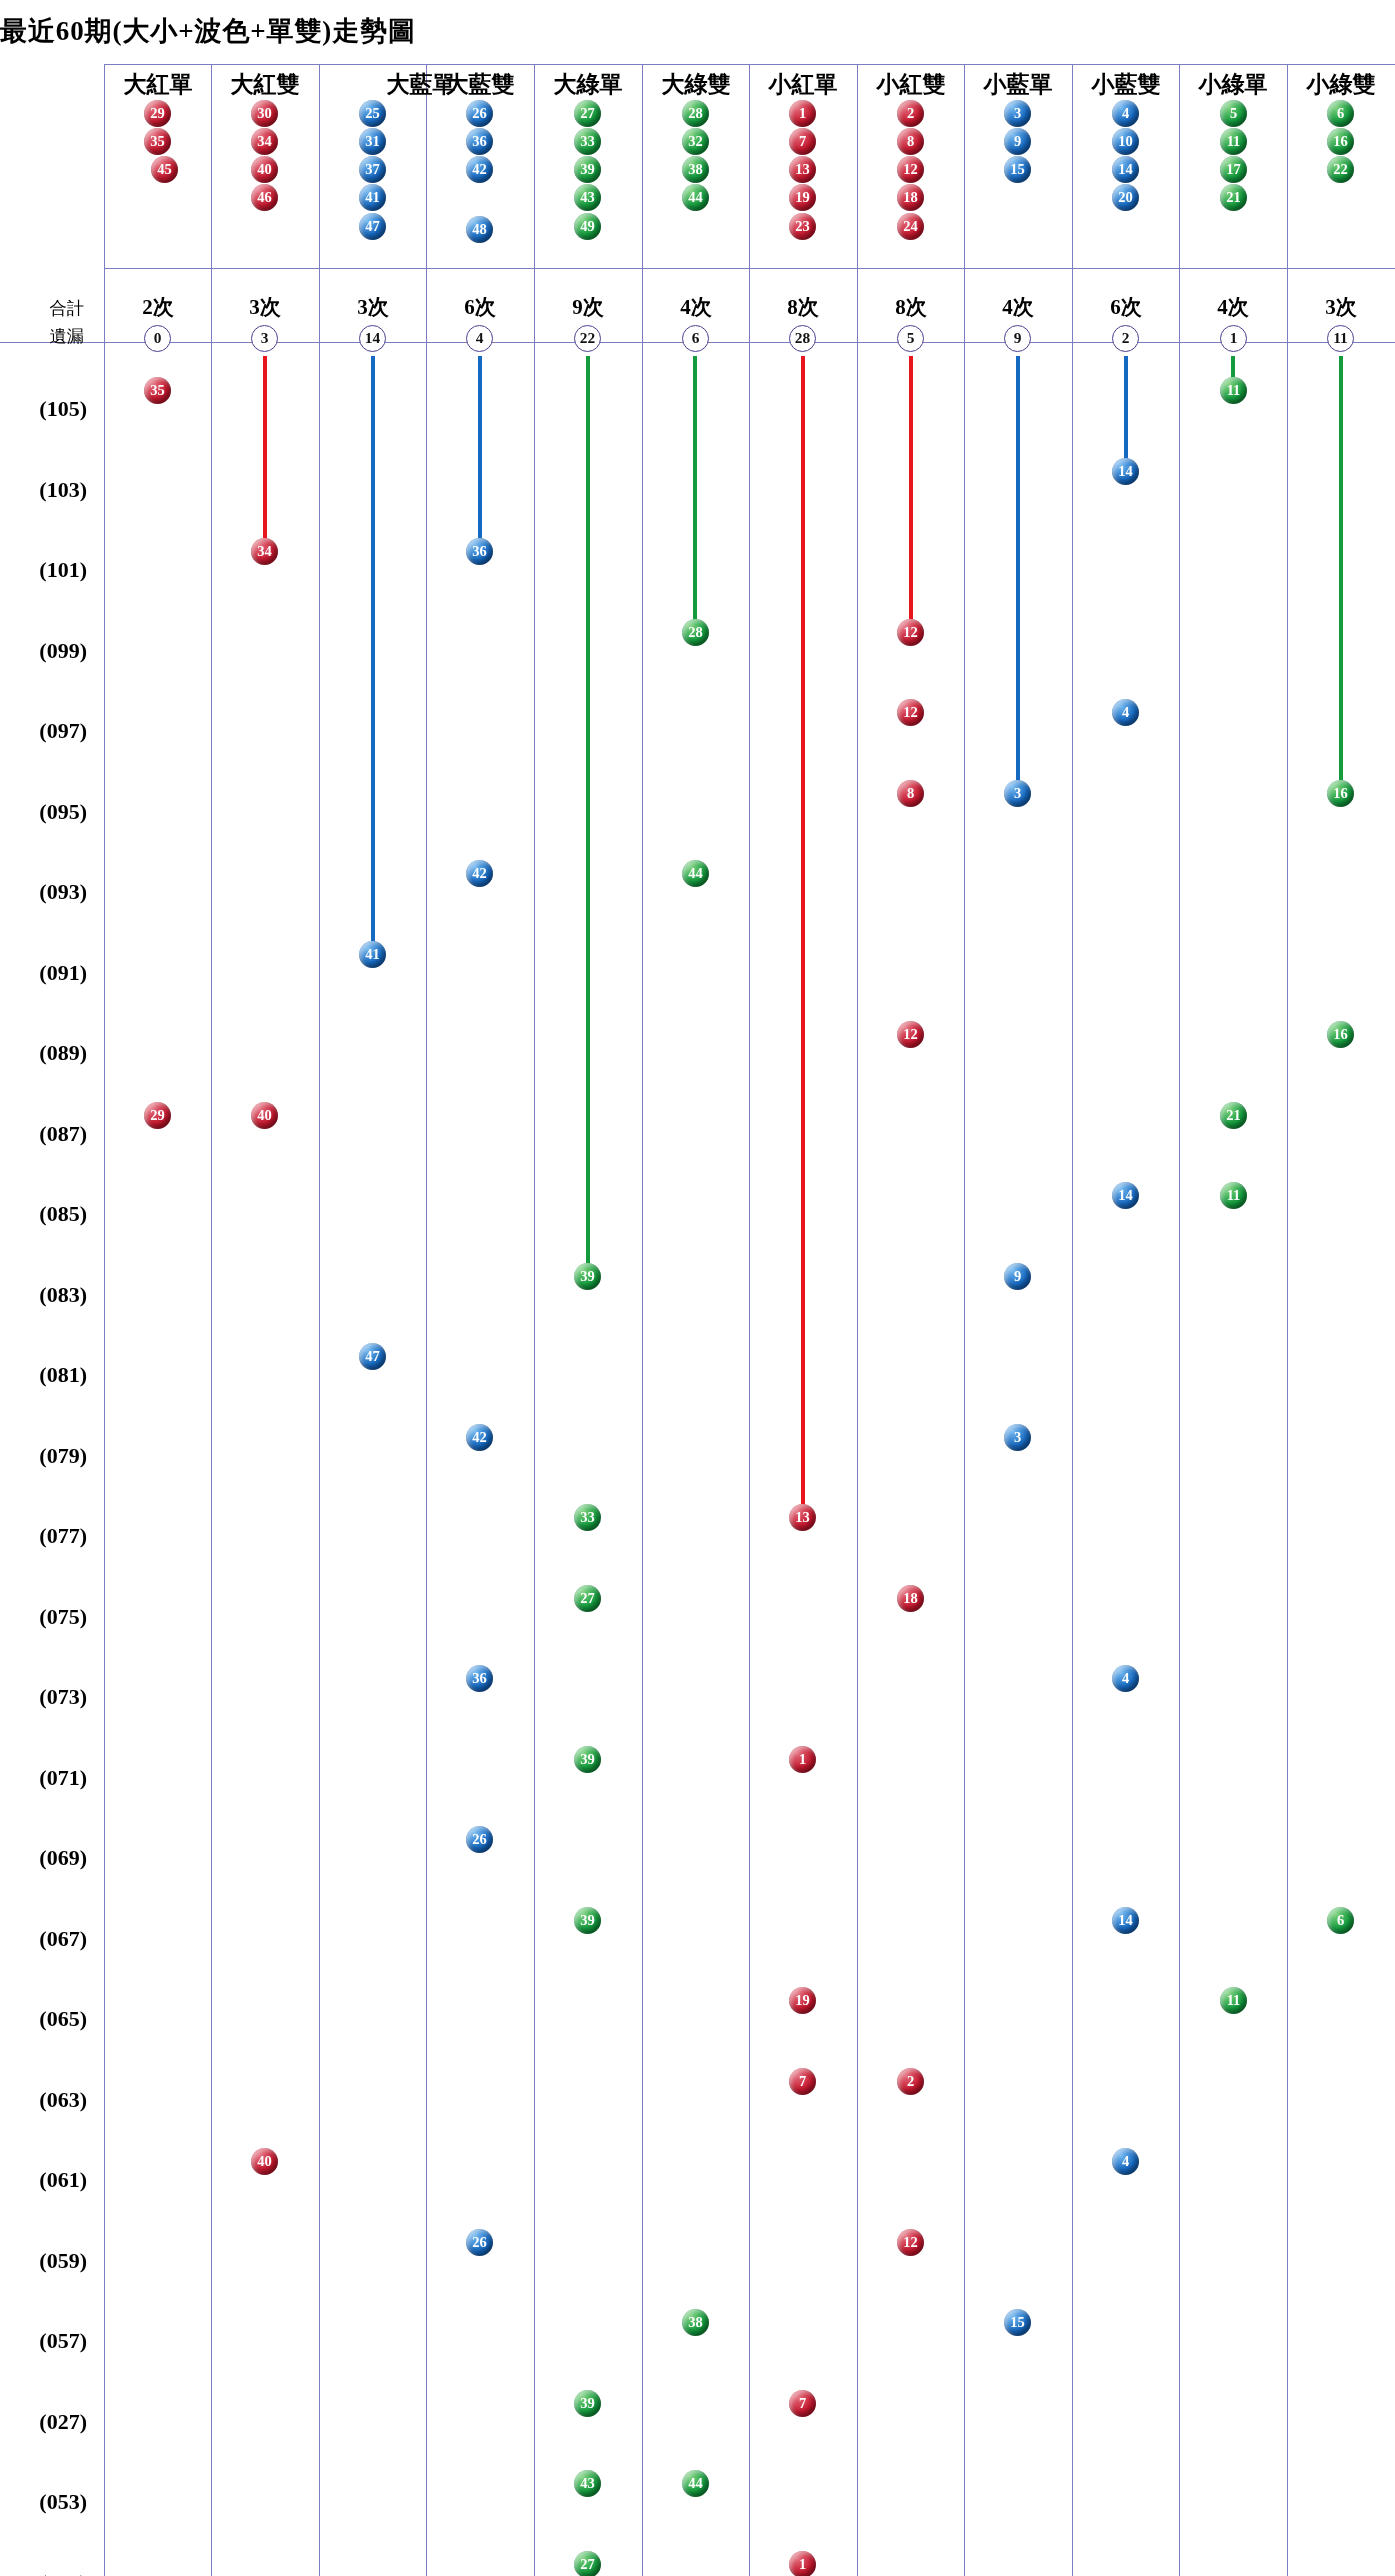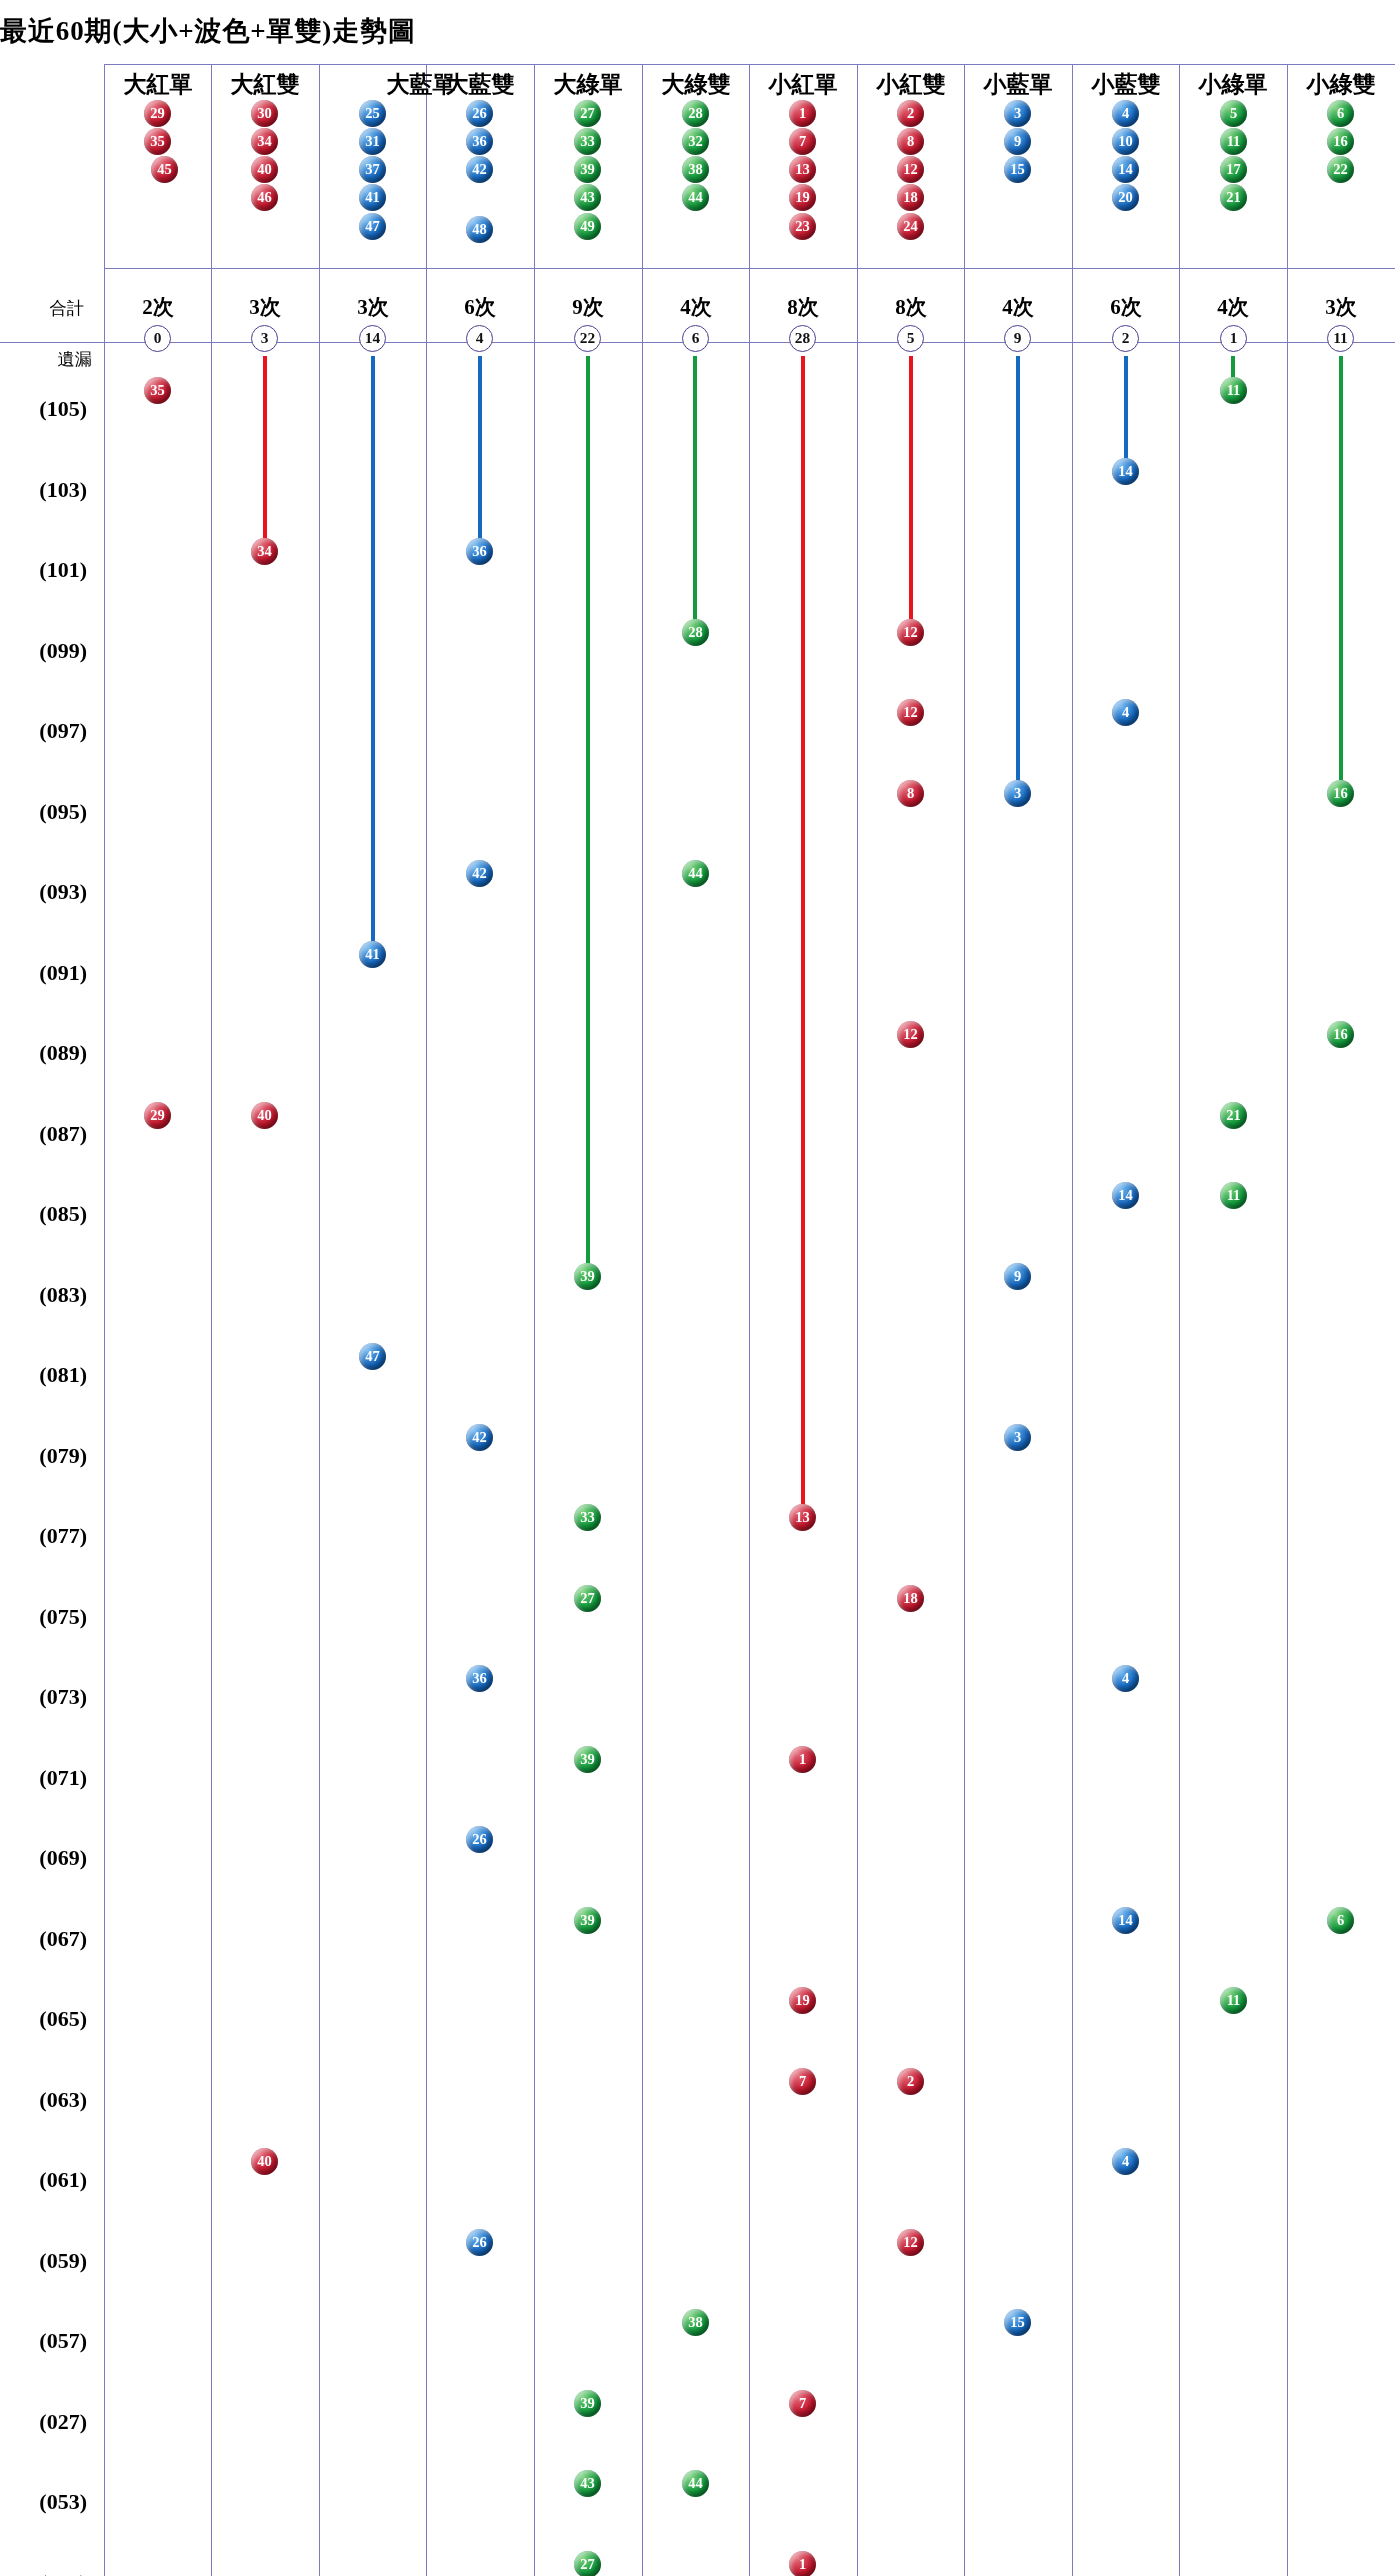--- a/index.html
+++ b/index.html
@@ -131,21 +131,21 @@
     <div class="ball blue" style="left: 1112px; top: 156px;">14</div>
     <div class="ball blue" style="left: 1112px; top: 184px;">20</div>
     <div class="ball green" style="left: 1220px; top: 100px;">5</div>
     <div class="ball green" style="left: 1220px; top: 128px;">11</div>
     <div class="ball green" style="left: 1220px; top: 156px;">17</div>
     <div class="ball green" style="left: 1220px; top: 184px;">21</div>
     <div class="ball green" style="left: 1327px; top: 100px;">6</div>
     <div class="ball green" style="left: 1327px; top: 128px;">16</div>
     <div class="ball green" style="left: 1327px; top: 156px;">22</div>
     <div class="sumlabel" style="left: 0px; width: 84px; top: 296px;">合計</div>
-    <div class="sumlabel" style="left: 0px; width: 84px; top: 347px; margin-left: 8px;">遺漏</div>
+    <div class="sumlabel" style="left: 0px; width: 84px; top: 324px;">遺漏</div>
     <div class="cnt" style="left: 104px; width: 108px; top: 293px;">2次</div>
     <div class="cnt" style="left: 211px; width: 108px; top: 293px;">3次</div>
     <div class="cnt" style="left: 319px; width: 108px; top: 293px;">3次</div>
     <div class="cnt" style="left: 426px; width: 108px; top: 293px;">6次</div>
     <div class="cnt" style="left: 534px; width: 108px; top: 293px;">9次</div>
     <div class="cnt" style="left: 642px; width: 108px; top: 293px;">4次</div>
     <div class="cnt" style="left: 749px; width: 108px; top: 293px;">8次</div>
     <div class="cnt" style="left: 857px; width: 108px; top: 293px;">8次</div>
     <div class="cnt" style="left: 964px; width: 108px; top: 293px;">4次</div>
     <div class="cnt" style="left: 1072px; width: 108px; top: 293px;">6次</div>

